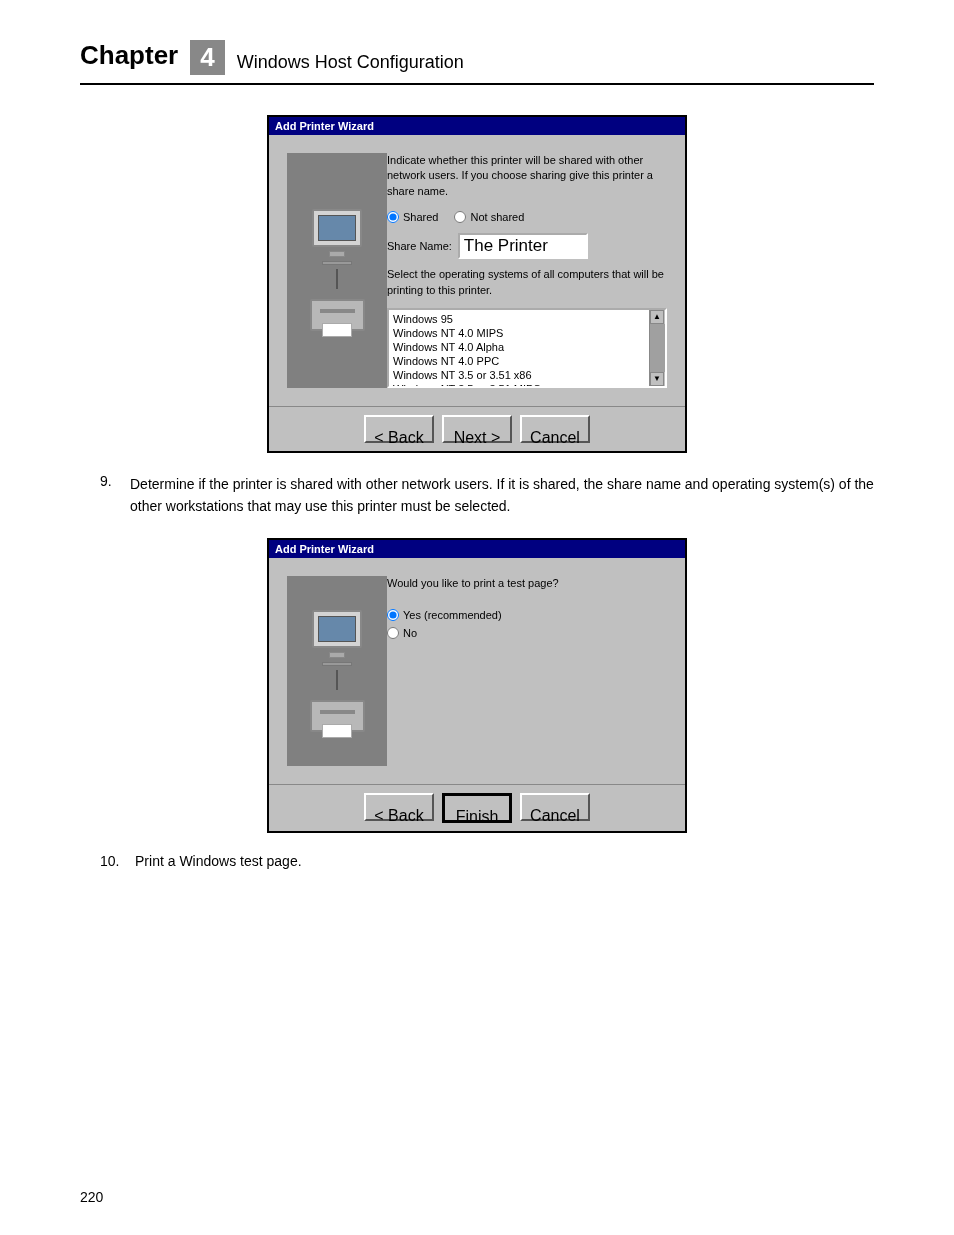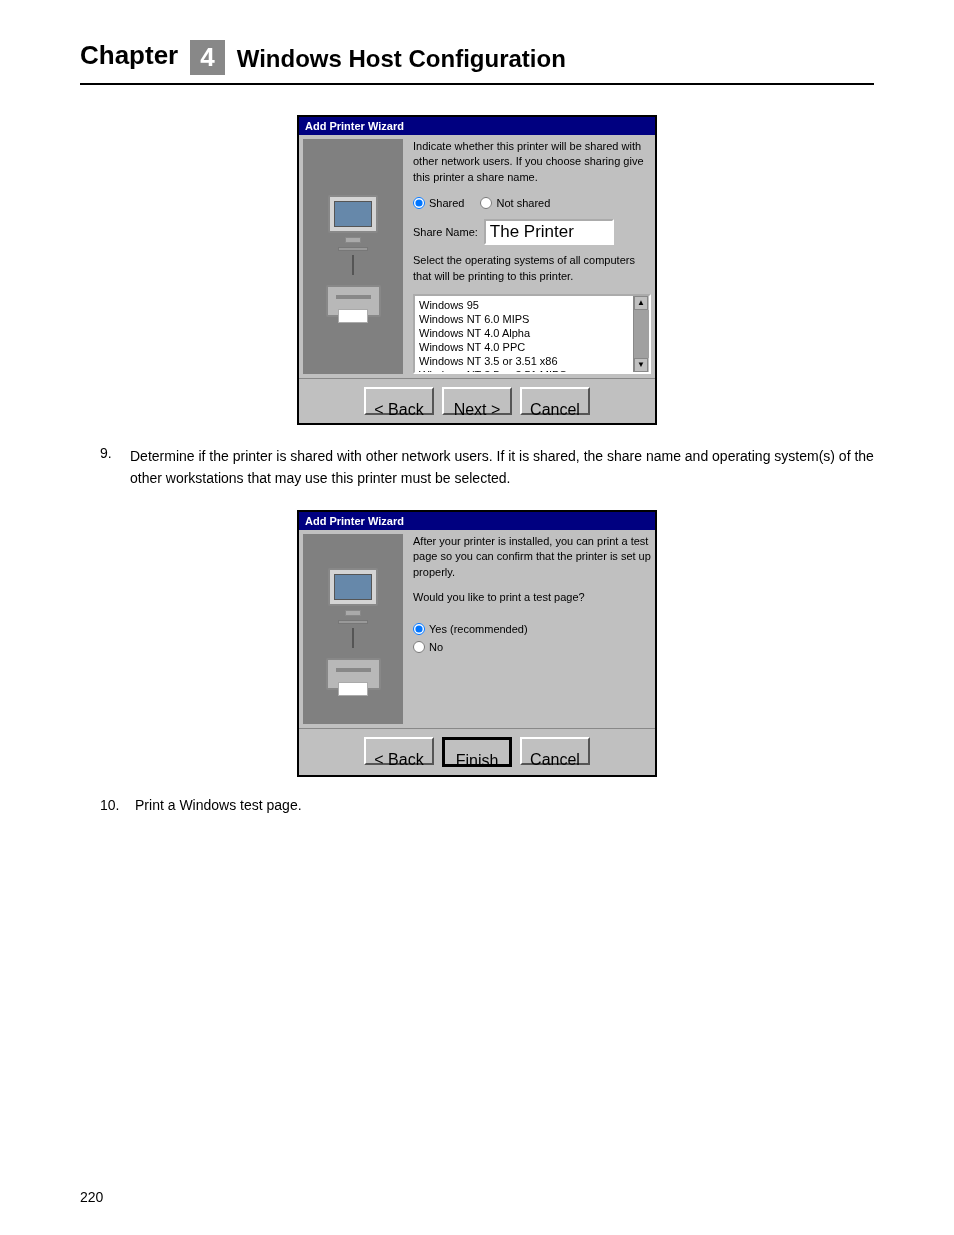--- a/index.html
+++ b/index.html
@@ -37,57 +37,57 @@
       background: #888;
       color: #fff;
       font-size: 26px;
       font-weight: bold;
       padding: 2px 10px;
       margin: 0 12px;
       display: inline-flex;
       align-items: center;
     }
     .chapter-title {
-      font-size: 24px;
-      font-weight: bold;
+      font-size: 18px;
+      font-weight: normal;
       display: flex;
       align-items: flex-end;
       padding-bottom: 2px;
     }
 
     
     .dialog-wrapper {
       display: flex;
       justify-content: center;
       margin: 20px 0;
     }
 
     .dialog-box {
-      width: 360px;
+      width: 420px;
       border: 2px solid #000;
       background: #c0c0c0;
       font-family: 'MS Sans Serif', Arial, sans-serif;
       font-size: 11px;
     }
 
     .dialog-titlebar {
       background: #000080;
       color: #fff;
       padding: 3px 6px;
       font-size: 11px;
       font-weight: bold;
       display: flex;
       align-items: center;
     }
 
     .dialog-content {
       display: flex;
-      padding: 4px;
-      background: #c0c0c0;
-      gap: 10px;
+      padding: 18px;
+      background: #c0c0c0;
+      gap: 0;
     }
 
     .dialog-image {
       width: 100px;
       flex-shrink: 0;
       background: #808080;
       display: flex;
       align-items: center;
       justify-content: center;
       min-height: 160px;
@@ -373,21 +373,21 @@
             </label>
           </div>
           <div class="share-name-row">
             <span class="share-name-label">Share Name:</span>
             <input type="text" class="share-name-input" value="The Printer" style="">
           </div>
           <div class="dialog-text">Select the operating systems of all computers that will be printing to this printer.</div>
           <div class="os-list-with-scroll">
             <div class="os-list-inner">
               <div class="os-list-item">Windows 95</div>
-              <div class="os-list-item">Windows NT 6.0 MIPS</div>
+              <div class="os-list-item">Windows NT 4.0 MIPS</div>
               <div class="os-list-item">Windows NT 4.0 Alpha</div>
               <div class="os-list-item">Windows NT 4.0 PPC</div>
               <div class="os-list-item">Windows NT 3.5 or 3.51 x86</div>
               <div class="os-list-item">Windows NT 3.5 or 3.51 MIPS</div>
             </div>
             <div class="scrollbar">
               <div class="scroll-btn">▲</div>
               <div class="scroll-track"></div>
               <div class="scroll-btn">▼</div>
             </div>
@@ -423,21 +423,20 @@
             <div class="monitor-base"></div>
             <div class="cable"></div>
             <div class="printer">
               <div class="printer-slot"></div>
               <div class="printer-paper"></div>
             </div>
           </div>
         </div>
 
         <div class="dialog-right">
-          <div class="dialog-text">After your printer is installed, you can print a test page so you can confirm that the printer is set up properly.</div>
           <div class="dialog-text">Would you like to print a test page?</div>
           <div style="margin-top: 8px;">
             <label class="radio-label" style="margin-bottom: 6px; display:flex; align-items:center; gap:4px;">
               <input type="radio" name="testpage" checked="" class="radio-input" style="">
               <span>Yes (recommended)</span>
             </label>
             <label class="radio-label" style="display:flex; align-items:center; gap:4px;">
               <input type="radio" name="testpage" class="radio-input" style="">
               <span>No</span>
             </label>

